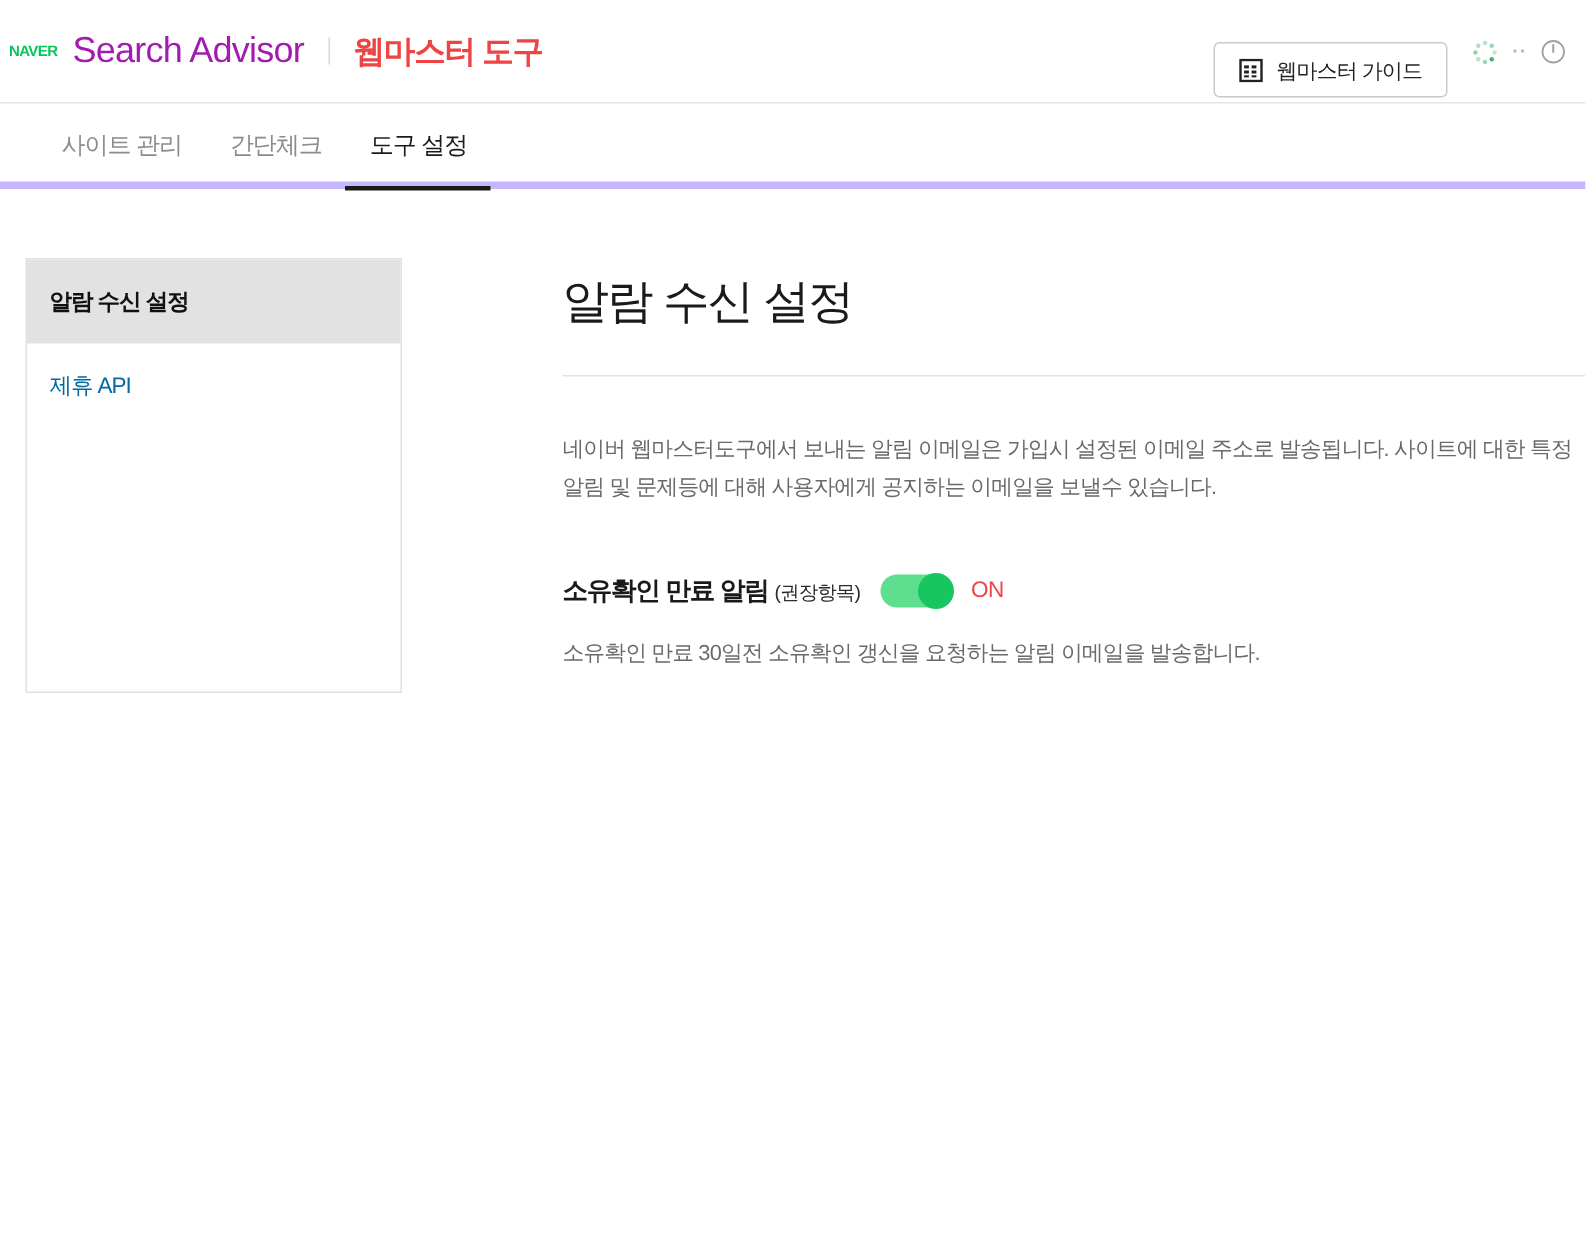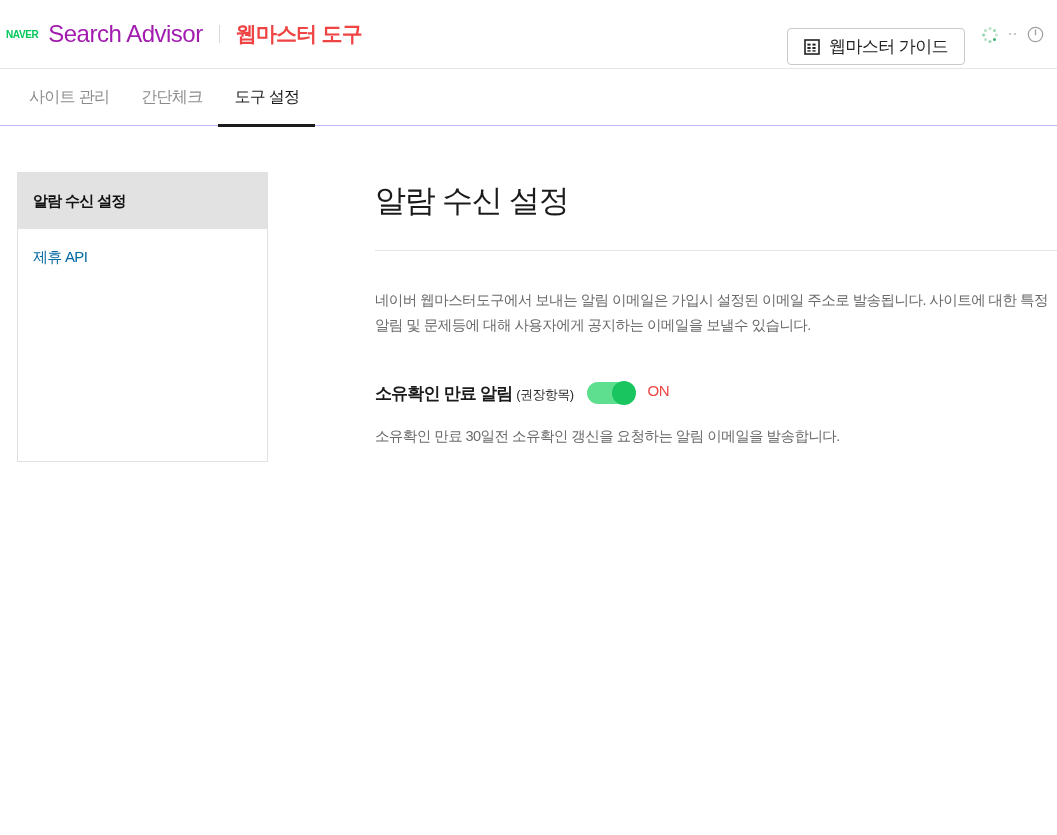--- a/index.html
+++ b/index.html
@@ -67,21 +67,21 @@
   }
   .guide-button {
     display: flex;
     align-items: center;
     gap: 9px;
     height: 37px;
     padding: 0 16px;
     border: 1px solid #c9c9c9;
     border-radius: 4px;
     background: #ffffff;
-    font-size: 17px;
+    font-size: 14px;
     color: #222222;
     letter-spacing: -0.6px;
     cursor: pointer;
     box-sizing: border-box;
     margin-top: 24px;
   }
   .guide-button .label { line-height: 1; }
   .grid-icon {
     width: 16px;
     height: 16px;
@@ -94,24 +94,24 @@
     margin-left: 16px;
     margin-right: 5px;
   }
   .spinner-icon { width: 18px; height: 18px; display: block; }
   .dots-icon { width: 10px; height: 10px; display: block; }
   .power-icon { width: 17px; height: 17px; display: block; }
 
   
   .tabbar {
     height: 57px;
-    border-bottom: 1px solid #c4b5fd;
+    border-bottom: 5px solid #c4b5fd;
     display: flex;
     align-items: flex-start;
-    padding-left: 13px;
+    padding-left: 25px;
     box-sizing: border-box;
   }
   .tab {
     position: relative;
     height: 57px;
     display: flex;
     align-items: center;
     padding: 0 16px;
     font-size: 16px;
     letter-spacing: -0.7px;
@@ -180,21 +180,21 @@
     margin-top: 37px;
     font-size: 14.5px;
     line-height: 25px;
     color: #6a6a6a;
     letter-spacing: -0.55px;
   }
 
   .setting-row {
     margin-top: 44px;
     display: flex;
-    align-items: flex-start;
+    align-items: center;
   }
   .setting-label {
     font-size: 17px;
     color: #1a1a1a;
     font-weight: bold;
     letter-spacing: -0.8px;
   }
   .setting-label .sub {
     font-size: 13px;
     font-weight: normal;

